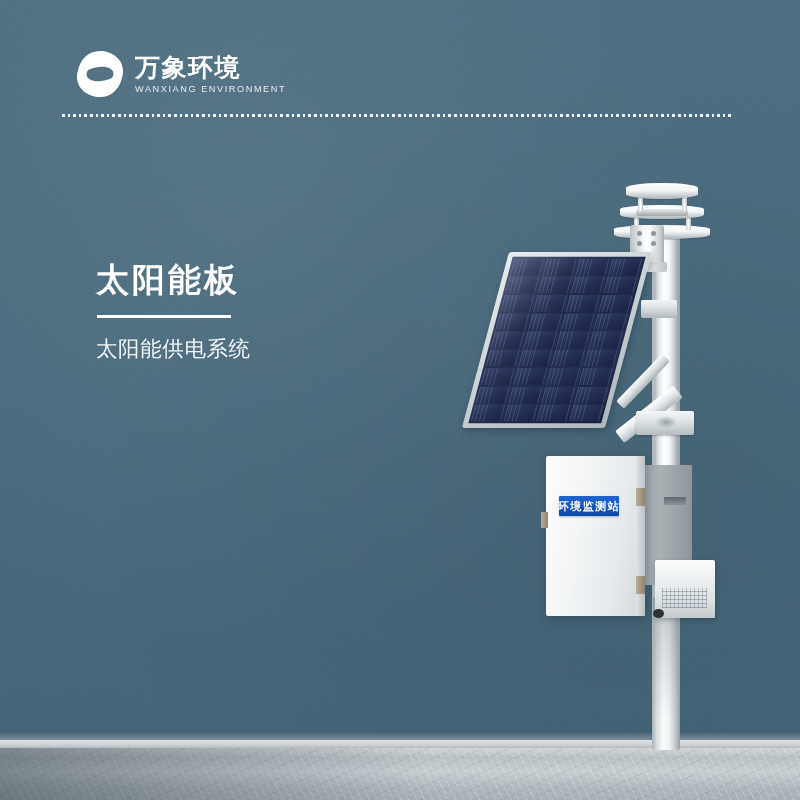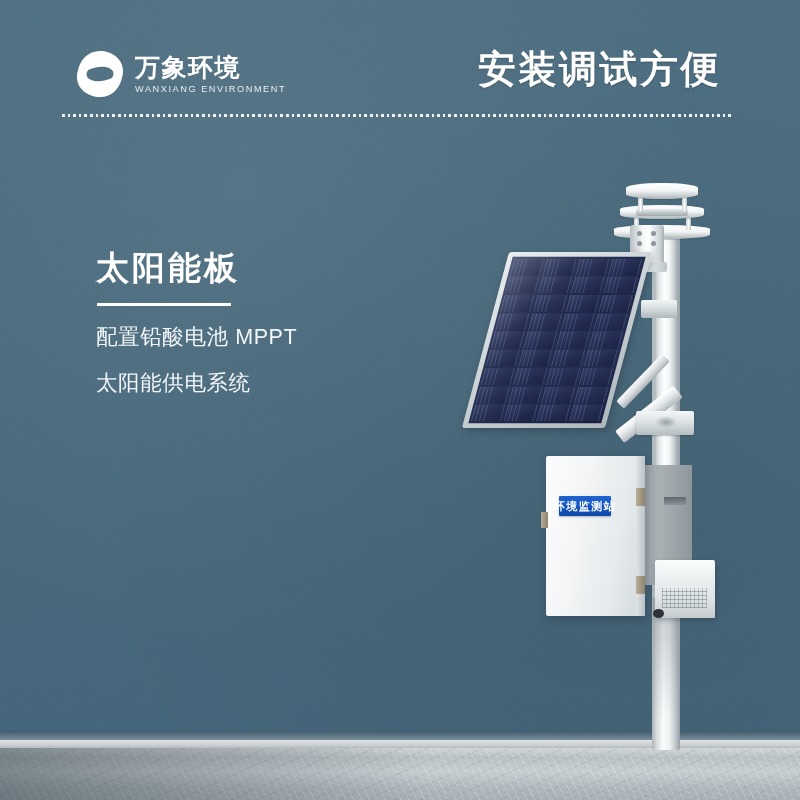--- a/index.html
+++ b/index.html
@@ -123,21 +123,21 @@
     position: absolute;
     left: 70px; top: 131px;
     color: #ffffff;
     font-size: 24.5px;
     letter-spacing: 0.4px;
     white-space: nowrap;
   }
 
   
   .feature { position: absolute; left: 96px; }
-  .feature.f1 { top: 250px; }
+  .feature.f1 { top: 262px; }
   .feature.f2 { top: 488px; }
   .feature-title {
     color: #ffffff;
     font-size: 33px;
     font-weight: bold;
     letter-spacing: 3px;
     line-height: 1.1;
     white-space: nowrap;
   }
   .feature-underline {
@@ -333,21 +333,21 @@
   }
   .cabinet-edge {
     position: absolute;
     left: 636px; top: 456px;
     width: 9px; height: 160px;
     background: linear-gradient(90deg, #dfe4e6, #b9c1c5);
   }
   .cabinet-label {
     position: absolute;
     left: 559px; top: 496px;
-    width: 52px; height: 20px;
+    width: 60px; height: 20px;
     background: linear-gradient(180deg, #1f63cf 0%, #1455bf 55%, #0f47a6 100%);
     border-radius: 1px;
     display: flex;
     align-items: center;
     justify-content: center;
     color: #ffffff;
     font-size: 11px;
     font-weight: bold;
     letter-spacing: 1.5px;
     white-space: nowrap;
@@ -403,29 +403,27 @@
     <svg class="logo-mark" viewBox="0 0 52 52">
       <path d="M26 3 C38 3 49 11 49 23 C49 31 44 36 36 38 C30 39.5 24 38 20 35 C26 36 33 35 37 31 C41 27 40 22 35 20 C29 17.5 20 19 14 22 C9 24.5 5 28 4 32 C2.5 26 4 16 11 9 C15 5 20 3 26 3 Z" fill="#ffffff"></path>
       <path d="M26 49 C14 49 3 41 3 29 C3 21 8 16 16 14 C22 12.5 28 14 32 17 C26 16 19 17 15 21 C11 25 12 30 17 32 C23 34.5 32 33 38 30 C43 27.5 47 24 48 20 C49.5 26 48 36 41 43 C37 47 32 49 26 49 Z" fill="#ffffff"></path>
     </svg>
     <div class="logo-text-col">
       <div class="logo-cn">万象环境</div>
       <div class="logo-en">WANXIANG ENVIRONMENT</div>
     </div>
   </div>
 
-  <div class="headline">安装调试方便</div>
 
   <div class="dotted-rule"></div>
 
 
   <div class="feature f1">
     <div class="feature-title">太阳能板</div>
     <div class="feature-underline"></div>
-    <div class="feature-line">配置铅酸电池 MPPT</div>
     <div class="feature-line">太阳能供电系统</div>
   </div>
 
 
   <div class="pole"></div>
   <div class="pole-upper"></div>
   <div class="pole-smudge"></div>
 
   <div class="sensor">
     <div class="disc d3"></div>

